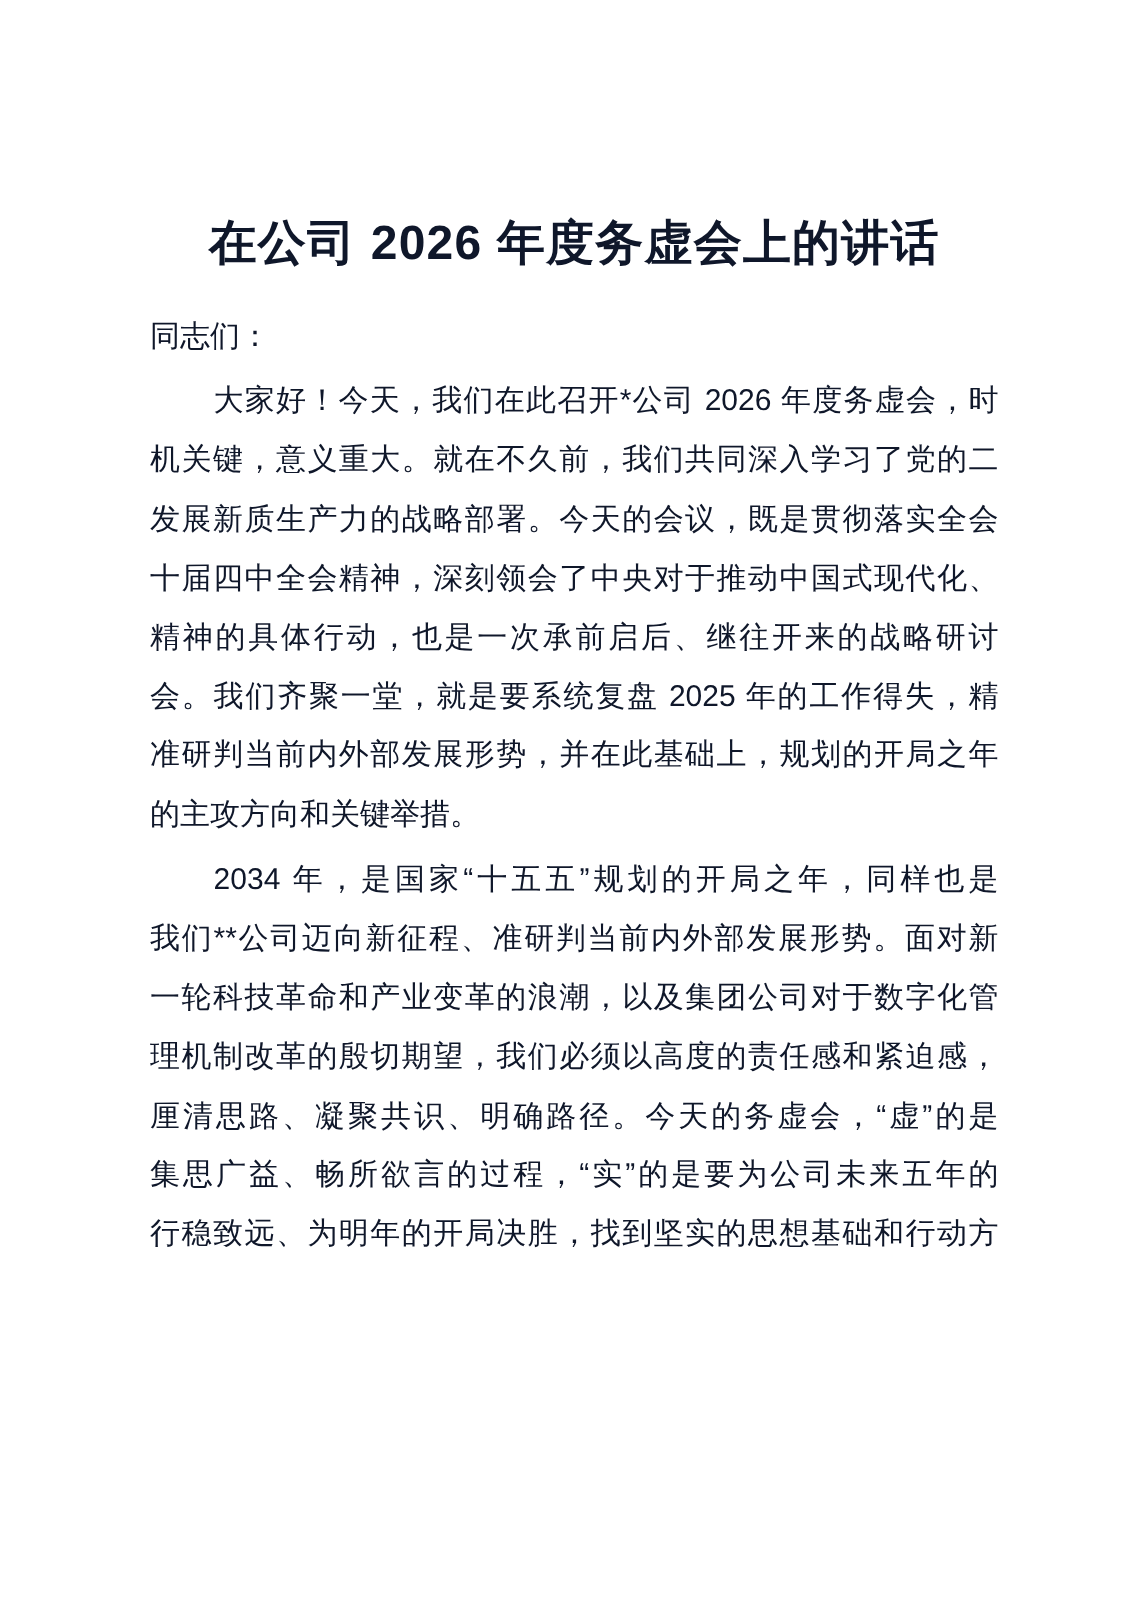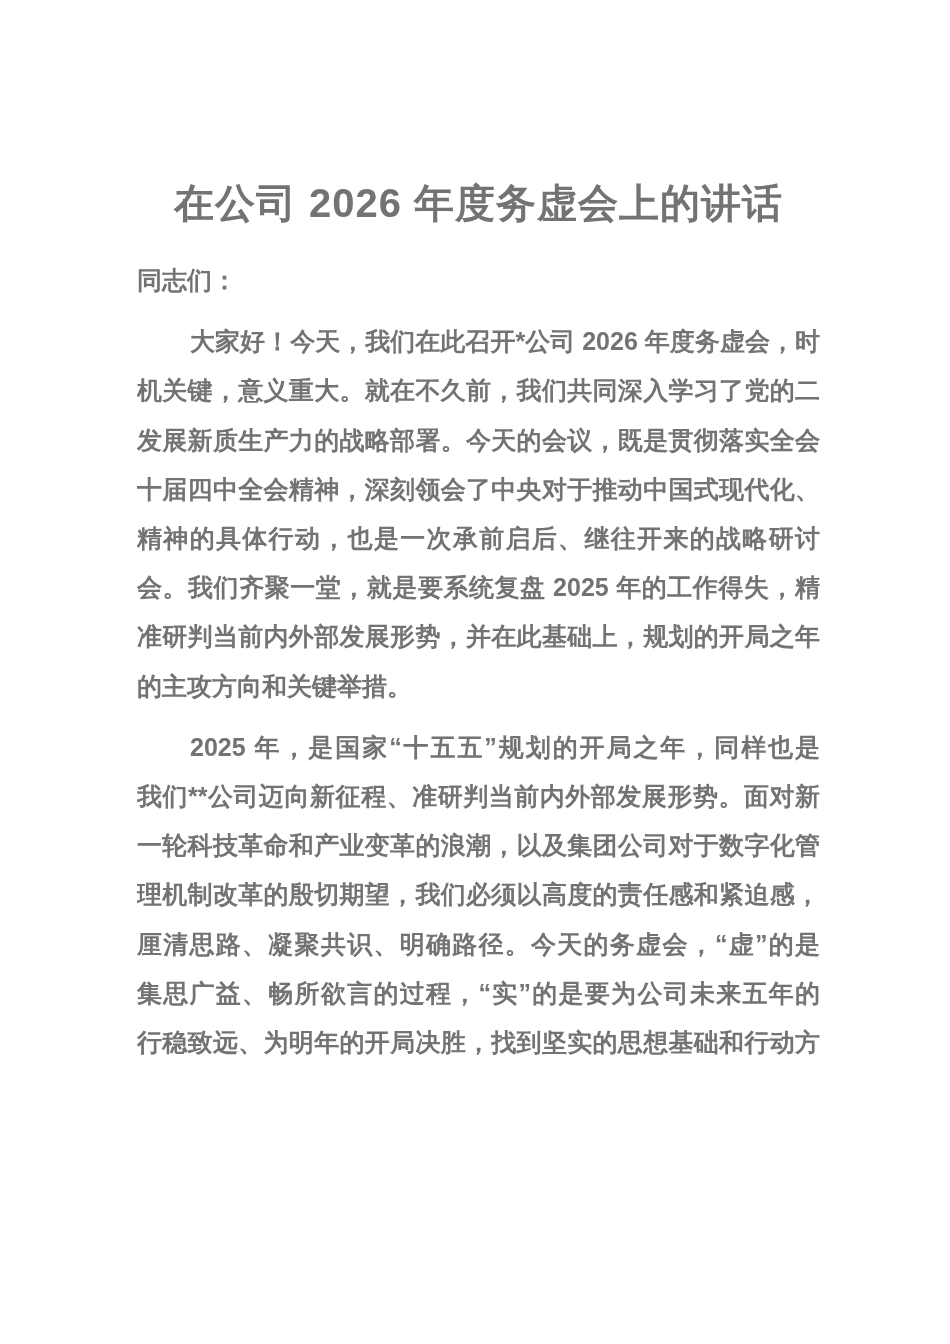--- a/index.html
+++ b/index.html
@@ -6,40 +6,39 @@
     margin: 0;
     padding: 0;
     background: #ffffff;
   }
   .page {
     position: relative;
     width: 950px;
     height: 1344px;
     box-sizing: border-box;
     background: #ffffff;
-    color: #737373;
+    color: #0f172a;
     padding: 182px 118px 0 125px;
     font-family: "Liberation Sans", "DejaVu Sans", sans-serif;
     overflow: hidden;
   }
   .title {
     margin: 0;
     font-size: 40px;
     line-height: 42px;
     font-weight: 700;
     text-align: center;
     letter-spacing: 1px;
     white-space: nowrap;
   }
   .doc-body {
     margin-top: 32px;
   }
   .para {
-    margin: 12px;
-    font-weight: bold;
+    margin: 0;
   }
   .para + .para {
     margin-top: 5px;
   }
   .line {
     font-size: 25px;
     line-height: 49.2px;
     text-align: justify;
     text-align-last: justify;
     overflow: hidden;
@@ -64,21 +63,21 @@
         <div class="line">大家好！今天，我们在此召开*公司 2026 年度务虚会，时</div>
         <div class="line">机关键，意义重大。就在不久前，我们共同深入学习了党的二</div>
         <div class="line">发展新质生产力的战略部署。今天的会议，既是贯彻落实全会</div>
         <div class="line">十届四中全会精神，深刻领会了中央对于推动中国式现代化、</div>
         <div class="line">精神的具体行动，也是一次承前启后、继往开来的战略研讨</div>
         <div class="line">会。我们齐聚一堂，就是要系统复盘 2025 年的工作得失，精</div>
         <div class="line">准研判当前内外部发展形势，并在此基础上，规划的开局之年</div>
         <div class="line final">的主攻方向和关键举措。</div>
       </div>
       <div class="para indent">
-        <div class="line">2025 年，是国家“十五五”规划的开局之年，同样也是</div>
+        <div class="line">2034 年，是国家“十五五”规划的开局之年，同样也是</div>
         <div class="line">我们**公司迈向新征程、准研判当前内外部发展形势。面对新</div>
         <div class="line">一轮科技革命和产业变革的浪潮，以及集团公司对于数字化管</div>
         <div class="line">理机制改革的殷切期望，我们必须以高度的责任感和紧迫感，</div>
         <div class="line">厘清思路、凝聚共识、明确路径。今天的务虚会，“虚”的是</div>
         <div class="line">集思广益、畅所欲言的过程，“实”的是要为公司未来五年的</div>
         <div class="line">行稳致远、为明年的开局决胜，找到坚实的思想基础和行动方</div>
       </div>
     </div>
 </div>
 

